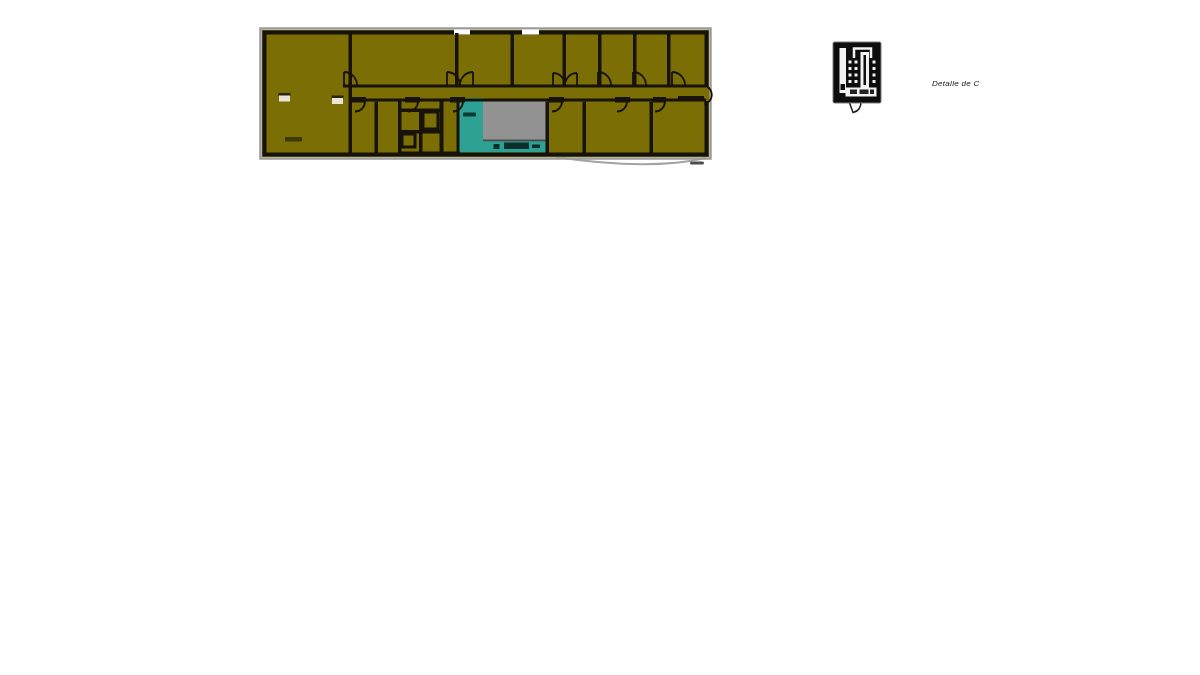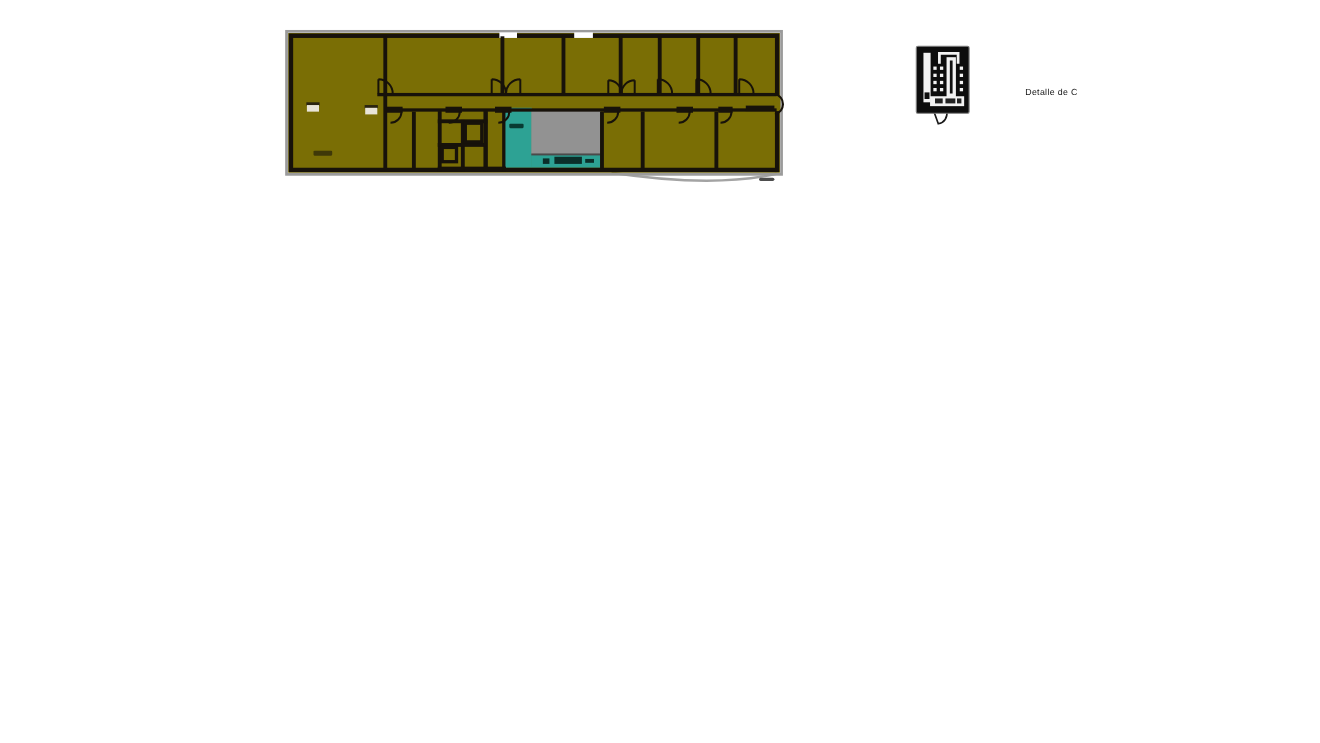--- a/index.html
+++ b/index.html
@@ -2,20 +2,21 @@
 <html><head>
 <meta charset="utf-8">
 <style>
   html,body{margin:0;padding:0;}
   .canvas{
     position:relative;
     width:1200px;height:675px;
     background:#ffffff;
     overflow:hidden;
     font-family:"Liberation Sans", sans-serif;
+    font-style:italic;
   }
   svg{position:absolute;left:0;top:0;}
   .walls rect{fill:#17120a;}
   .walls rect.hollow{fill:none;stroke:#17120a;stroke-width:3;}
   .arc{fill:none;stroke:#17120a;stroke-width:1.8;}
   .sep{fill:#4a4a4a;}
   .detail-label{
     position:absolute;
     left:932px;top:79px;
     font-size:8px;

